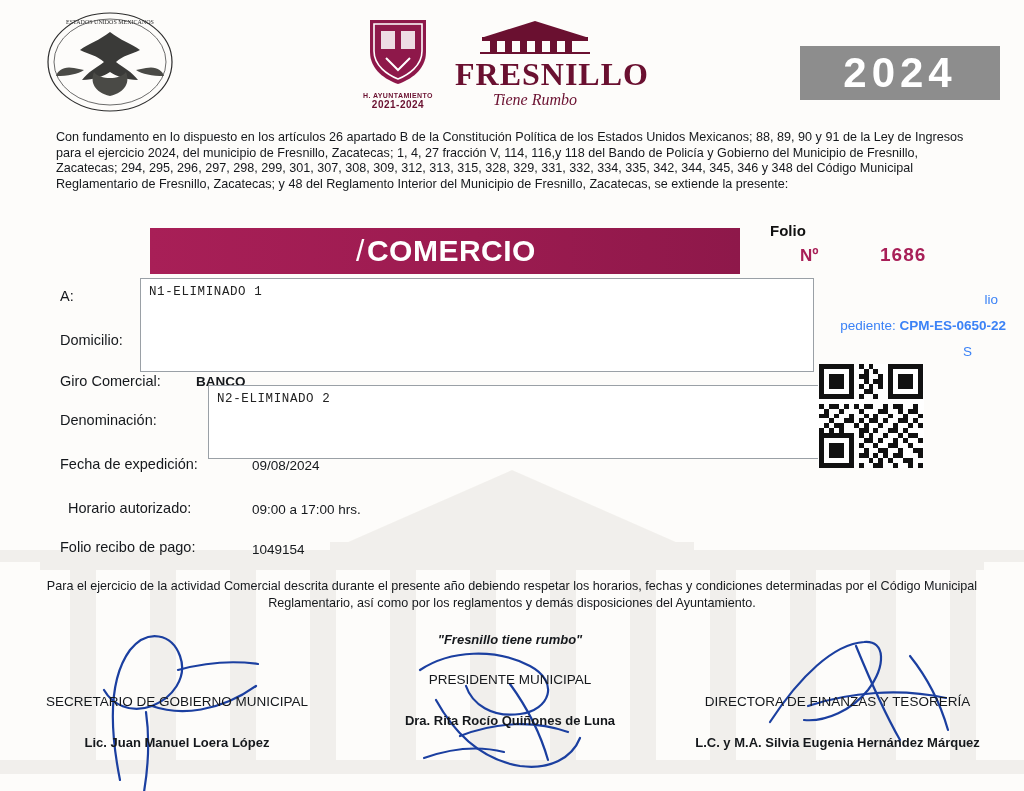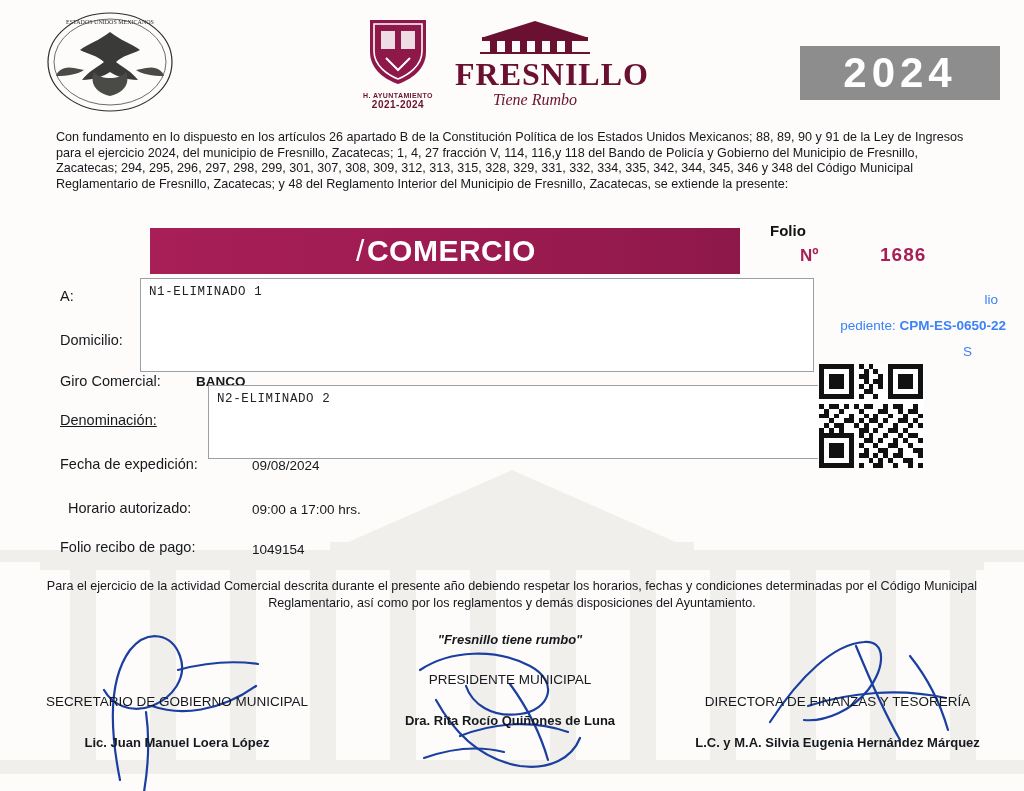--- a/index.html
+++ b/index.html
@@ -339,21 +339,21 @@
   <div class="folio-box">
     <div class="lbl">Folio</div>
     <div class="no">Nº</div>
     <div class="num">1686</div>
   </div>
 
   <div class="field-label" style="left:60px; top:288px;">A:</div>
   <div class="field-label" style="left:60px; top:332px;">Domicilio:</div>
   <div class="field-label" style="left:60px; top:373px;">Giro Comercial:</div>
   <div class="field-value bold" style="left:196px; top:374px;">BANCO</div>
-  <div class="field-label" style="left:60px; top:412px;text-decoration:underline;">Denominación:</div>
+  <div class="field-label" style="left:60px; top:412px;">Denominación:</div>
   <div class="field-label" style="left:60px; top:456px;">Fecha de expedición:</div>
   <div class="field-value" style="left:252px; top:458px;">09/08/2024</div>
   <div class="field-label" style="left:68px; top:500px;">Horario autorizado:</div>
   <div class="field-value" style="left:252px; top:502px;">09:00 a 17:00 hrs.</div>
   <div class="field-label" style="left:60px; top:539px;">Folio recibo de pago:</div>
   <div class="field-value" style="left:252px; top:542px;">1049154</div>
 
   <div class="exp-right" style="top:292px; right:26px;">lio</div>
   <div class="exp-right" style="top:318px; right:18px;">
     <span>pediente:</span>

